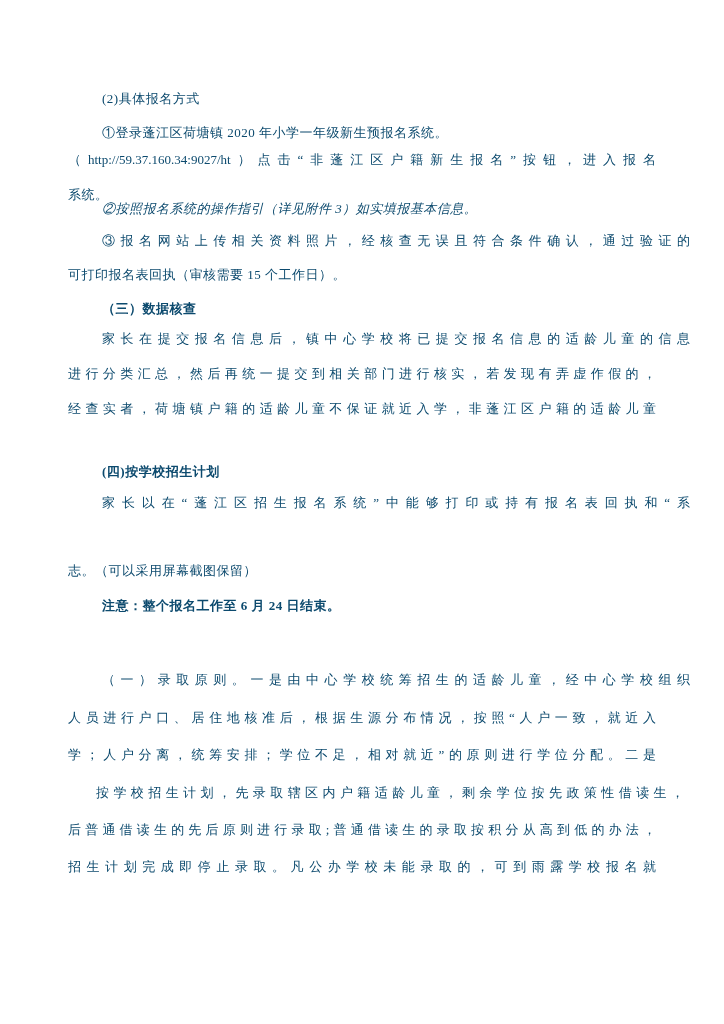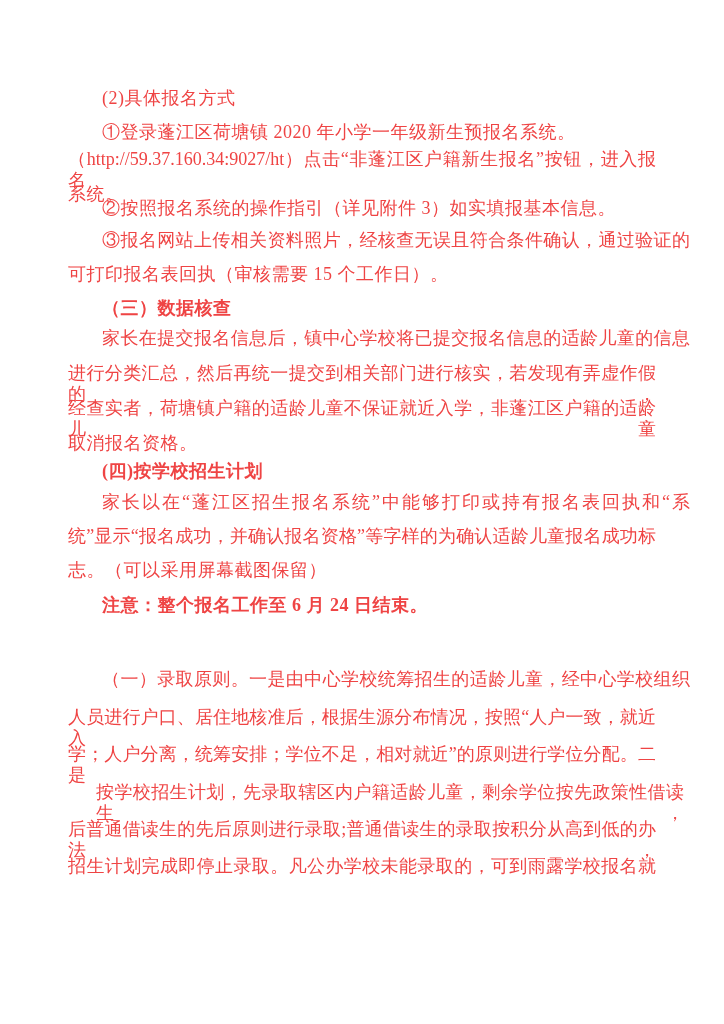--- a/index.html
+++ b/index.html
@@ -19,23 +19,23 @@
     position: absolute;
     left: 68px;
     top: 0;
     width: 588px;
     height: 1024px;
   }
   .line {
     position: absolute;
     left: 0;
     width: 588px;
-    font-size: 18px;
+    font-size: 13px;
     line-height: 21px;
-    color: #ef4444;
+    color: #0c4a6e;
     white-space: nowrap;
     letter-spacing: 0.5px;
   }
   .line.justify {
     white-space: normal;
     text-align: justify;
     text-align-last: justify;
     letter-spacing: 0;
   }
   .line.indent { padding-left: 34px; }
@@ -43,31 +43,29 @@
 </style>
 </head>
 <body>
 
 <div class="page">
   <div class="textcol">
     <div class="line indent" style="top: 88px;">(2)具体报名方式</div>
     <div class="line indent" style="top: 122px;">①登录蓬江区荷塘镇 2020 年小学一年级新生预报名系统。</div>
     <div class="line justify" style="top: 149px;">（http://59.37.160.34:9027/ht）点击“非蓬江区户籍新生报名”按钮，进入报名</div>
     <div class="line" style="top: 184px;">系统。</div>
-    <div class="line indent" style="top: 198px;">②按照报名系统的操作指引（详见附件 3）如实填报基本信息。</div>
+    <div class="line indent" style="top: 198px; font-style: italic;">②按照报名系统的操作指引（详见附件 3）如实填报基本信息。</div>
     <div class="line indent justify" style="top: 230px;">③报名网站上传相关资料照片，经核查无误且符合条件确认，通过验证的</div>
     <div class="line" style="top: 264px;">可打印报名表回执（审核需要 15 个工作日）。</div>
     <div class="line indent bold" style="top: 298px;">（三）数据核查</div>
     <div class="line indent justify" style="top: 328px;">家长在提交报名信息后，镇中心学校将已提交报名信息的适龄儿童的信息</div>
     <div class="line justify" style="top: 363px;">进行分类汇总，然后再统一提交到相关部门进行核实，若发现有弄虚作假的，</div>
     <div class="line justify" style="top: 398px;">经查实者，荷塘镇户籍的适龄儿童不保证就近入学，非蓬江区户籍的适龄儿童</div>
-    <div class="line" style="top: 433px;">取消报名资格。</div>
     <div class="line indent bold" style="top: 461px;">(四)按学校招生计划</div>
     <div class="line indent justify" style="top: 492px; font-family: Liberation Serif, serif;">家长以在“蓬江区招生报名系统”中能够打印或持有报名表回执和“系</div>
-    <div class="line justify" style="top: 526px;">统”显示“报名成功，并确认报名资格”等字样的为确认适龄儿童报名成功标</div>
     <div class="line" style="top: 560px;">志。（可以采用屏幕截图保留）</div>
     <div class="line indent bold" style="top: 595px;">注意：整个报名工作至 6 月 24 日结束。</div>
     <div class="line indent justify" style="top: 669px;">（一）录取原则。一是由中心学校统筹招生的适龄儿童，经中心学校组织</div>
     <div class="line justify" style="top: 707px;">人员进行户口、居住地核准后，根据生源分布情况，按照“人户一致，就近入</div>
     <div class="line justify" style="top: 744px;">学；人户分离，统筹安排；学位不足，相对就近”的原则进行学位分配。二是</div>
     <div class="line justify" style="top: 782px; margin-left: 28px;">按学校招生计划，先录取辖区内户籍适龄儿童，剩余学位按先政策性借读生，</div>
     <div class="line justify" style="top: 819px;">后普通借读生的先后原则进行录取;普通借读生的录取按积分从高到低的办法，</div>
     <div class="line justify" style="top: 856px;">招生计划完成即停止录取。凡公办学校未能录取的，可到雨露学校报名就</div>
   </div>
 </div>

